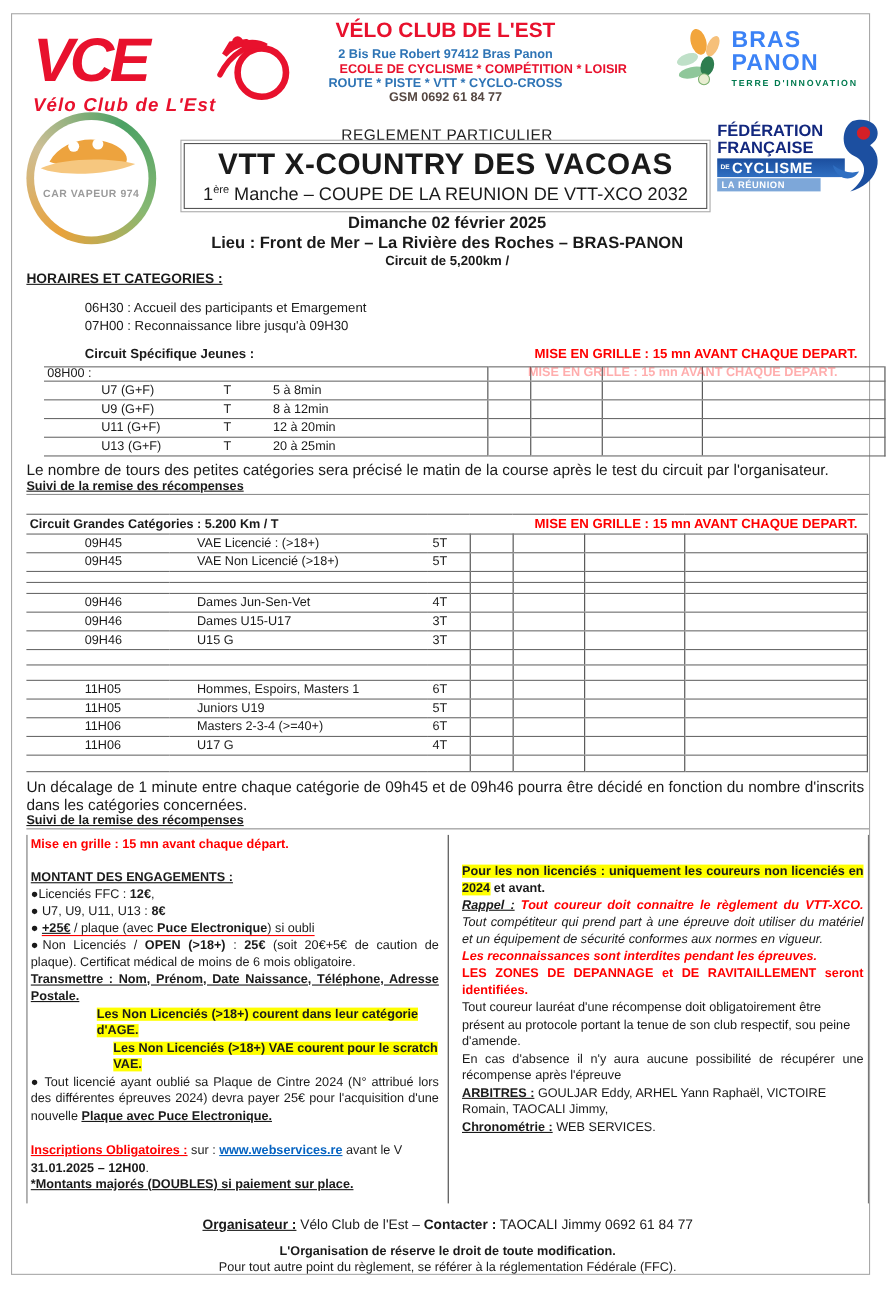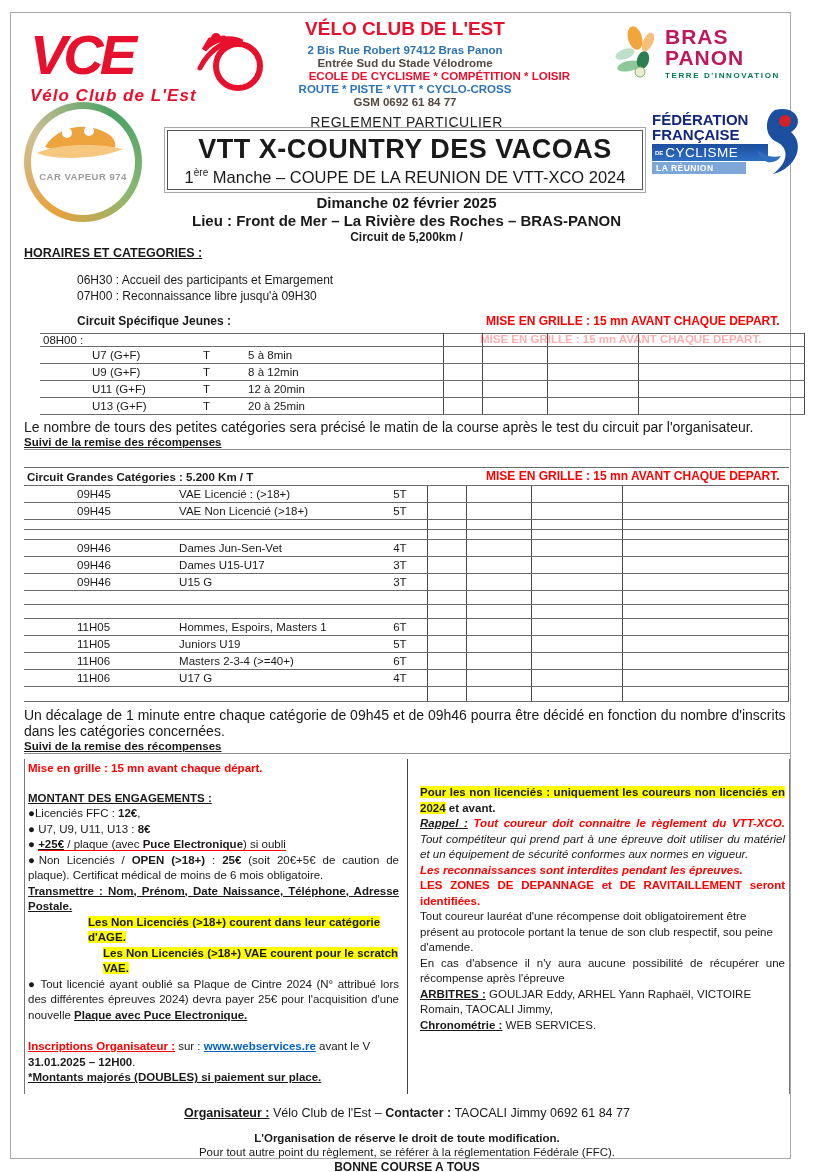--- a/index.html
+++ b/index.html
@@ -14,33 +14,33 @@
   .vce-sub{font-size:17px;font-weight:bold;font-style:italic;color:#e8112d;margin-top:6px;letter-spacing:1px;}
   .hdr-center{position:absolute;left:240px;top:18px;width:330px;text-align:center;}
   .hdr-club{font-size:19px;font-weight:bold;color:#e8112d;}
   .hdr-addr{font-size:11.5px;font-weight:bold;color:#2e74b5;margin-top:4px;}
   .hdr-ent{font-size:11.5px;font-weight:bold;color:#554741;margin-top:1px;}
   .hdr-ecole{font-size:11.5px;font-weight:bold;color:#e8112d;margin-top:1px;text-align:right;}
   .hdr-route{font-size:11.5px;font-weight:bold;color:#2e74b5;margin-top:1px;}
   .hdr-gsm{font-size:11.5px;font-weight:bold;color:#554741;margin-top:1px;}
   .bp{position:absolute;left:615px;top:26px;width:180px;display:flex;align-items:flex-start;}
   .bp-text{margin-left:4px;}
-  .bp-l1,.bp-l2{font-size:21px;line-height:21px;font-weight:bold;color:#be185d;letter-spacing:1px;}
+  .bp-l1,.bp-l2{font-size:21px;line-height:21px;font-weight:bold;color:#3b82f6;letter-spacing:1px;}
   .bp-tag{font-size:8px;font-weight:bold;color:#00794e;letter-spacing:1.6px;margin-top:3px;}
   .cv{position:absolute;left:24px;top:102px;width:118px;height:120px;border-radius:50%;
       background:conic-gradient(from 210deg,#e9a23b,#cdbf96,#4ba164,#86b873,#e9a23b);}
   .cv-in{position:absolute;left:7px;top:7px;width:104px;height:106px;border-radius:50%;background:#fff;overflow:hidden;}
   .cv-label{position:absolute;left:0;right:0;top:62px;text-align:center;font-size:9.5px;font-weight:bold;
       color:#9b9b9b;letter-spacing:.5px;}
   .ffc{position:absolute;left:652px;top:112px;width:150px;}
   .ffc-l1{font-size:15px;line-height:15px;font-weight:bold;color:#12277e;}
   .ffc-bar{margin-top:2px;width:110px;background:linear-gradient(#1b4e9e,#2f6fc2);color:#fff;
       display:flex;align-items:center;padding:1px 3px;}
   .ffc-de{font-size:6px;line-height:6px;font-weight:bold;margin-right:2px;}
-  .ffc-cyc{font-size:13.5px;font-weight:normal;letter-spacing:.5px;text-align:right;}
+  .ffc-cyc{font-size:13.5px;font-weight:bold;letter-spacing:.5px;text-align:right;}
   .ffc-bar2{margin-top:1px;width:86px;background:#7da7d9;color:#fff;font-size:8.5px;font-weight:bold;
       padding:1px 4px;letter-spacing:.5px;}
   .ffc-swoosh{position:absolute;left:95px;top:-8px;}
 
   
   .kicker{position:absolute;left:0;right:0;top:114px;text-align:center;font-size:14px;color:#222;letter-spacing:.5px;}
   .title-box{position:absolute;left:167px;top:130px;width:474px;height:58px;border:1px solid #555;
       outline:1px solid #aaa;outline-offset:2px;text-align:center;background:#fff;}
   .title-main{font-size:27px;font-weight:bold;margin-top:3px;letter-spacing:.5px;}
   .title-sub{font-size:16.5px;margin-top:2px;}
@@ -124,21 +124,20 @@
         <path d="M20 40 C30 20 48 10 62 14 C52 8 34 10 24 22 L30 12 L44 10" fill="none" stroke="#e8112d" stroke-width="5" stroke-linecap="round"></path>
         <circle cx="36" cy="10" r="5" fill="#e8112d"></circle>
       </svg>
     </span>
     <div class="vce-sub">Vélo Club de L'Est</div>
   </div>
 
   <div class="hdr-center">
     <div class="hdr-club">VÉLO CLUB DE L'EST</div>
     <div class="hdr-addr">2 Bis Rue Robert 97412 Bras Panon</div>
-    <div class="hdr-ent">Entrée Sud du Stade Vélodrome</div>
     <div class="hdr-ecole">ECOLE  DE  CYCLISME * COMPÉTITION * LOISIR</div>
     <div class="hdr-route">ROUTE * PISTE * VTT * CYCLO-CROSS</div>
     <div class="hdr-gsm">GSM 0692 61 84 77</div>
   </div>
 
   <div class="bp">
     <span>
       <svg width="46" height="58" viewBox="0 0 46 58">
         <ellipse cx="20" cy="12" rx="7" ry="12" fill="#f2a53c" transform="rotate(-15 20 12)"></ellipse>
         <ellipse cx="33" cy="16" rx="5" ry="10" fill="#f6c07a" transform="rotate(25 33 16)"></ellipse>
@@ -182,21 +181,21 @@
         <path d="M28 6 C50 0 58 20 44 28 C58 40 50 64 26 70 C42 58 42 44 30 38 C16 32 18 12 28 6Z" fill="#1c4fa0"></path>
         <circle cx="38" cy="17" r="6" fill="#d42027"></circle>
         <path d="M10 46 C18 52 26 54 34 52 C28 62 14 60 10 46Z" fill="#2f6fc2"></path>
       </svg>
     </span>
   </div>
 
   <div class="kicker">REGLEMENT PARTICULIER</div>
   <div class="title-box">
     <div class="title-main">VTT X-COUNTRY DES VACOAS</div>
-    <div class="title-sub"><span>1</span><sup>ère</sup><span> Manche – COUPE DE LA REUNION DE VTT-XCO 2024</span></div>
+    <div class="title-sub"><span>1</span><sup>ère</sup><span> Manche – COUPE DE LA REUNION DE VTT-XCO 2032</span></div>
   </div>
   <div class="date-line">Dimanche 02 février 2025</div>
   <div class="lieu-line">Lieu : Front de Mer – La Rivière des Roches – BRAS-PANON</div>
   <div class="circuit-line">Circuit de 5,200km /</div>
 
   <div class="content">
 
     <div class="h-heading">HORAIRES ET CATEGORIES  :</div>
     <div class="sched-lines">
       <div>06H30 : Accueil des participants et Emargement</div>
@@ -425,34 +424,33 @@
         <p class="grille-red">Mise en grille  : 15 mn avant chaque départ.</p>
         <p class="bold und mt14">MONTANT DES ENGAGEMENTS :</p>
         <p><span>●Licenciés FFC : </span><b>12€</b><span>,</span></p>
         <p><span>● U7, U9, U11, U13 : </span><b>8€</b></p>
         <p><span>● </span><span class="red-underline"><b class="und">+25€</b><span> / plaque (avec </span><b>Puce Electronique</b><span>) si oubli</span></span></p>
         <p class="just"><span>●Non Licenciés / </span><b>OPEN (&gt;18+)</b><span> : </span><b>25€</b><span> (soit 20€+5€ de caution de plaque). Certificat médical de moins de 6 mois obligatoire.</span></p>
         <p class="bold und just">Transmettre : Nom, Prénom, Date Naissance, Téléphone, Adresse Postale.</p>
         <p class="bold indent"><span class="hl">Les Non Licenciés (&gt;18+) courent dans leur catégorie d'AGE.</span></p>
         <p class="bold hl-line2"><span class="hl">Les Non Licenciés (&gt;18+) VAE courent pour le scratch VAE.</span></p>
         <p class="just"><span>● Tout licencié ayant oublié sa Plaque de Cintre 2024 (N° attribué lors des différentes épreuves 2024) devra payer 25€ pour l'acquisition d'une nouvelle </span><b class="und">Plaque avec Puce Electronique.</b></p>
-        <p class="mt16"><b class="und red">Inscriptions  Organisateur  :</b><span>  sur :  </span><a class="link">www.webservices.re</a><span>  avant  le  V </span><br><b>31.01.2025 – 12H00</b><span>.</span></p>
+        <p class="mt16"><b class="und red">Inscriptions  Obligatoires  :</b><span>  sur :  </span><a class="link">www.webservices.re</a><span>  avant  le  V </span><br><b>31.01.2025 – 12H00</b><span>.</span></p>
         <p class="bold und">*Montants majorés (DOUBLES) si paiement sur place.</p>
       </div>
       <div class="col-right">
         <p class="bold just mt24"><span class="hl">Pour les non licenciés : uniquement les coureurs non licenciés en 2024</span><span> et avant.</span></p>
         <p class="ital just"><b class="und">Rappel  :</b><b class="red"> Tout coureur doit connaitre le règlement du VTT-XCO.</b><span> Tout compétiteur qui prend part à une épreuve doit utiliser du matériel et un équipement de sécurité conformes aux normes en vigueur.</span></p>
         <p class="ital bold red">Les reconnaissances sont interdites pendant les épreuves.</p>
         <p class="bold red just">LES ZONES DE DEPANNAGE et DE RAVITAILLEMENT seront identifiées.</p>
         <p>Tout coureur lauréat d'une récompense doit obligatoirement être présent au protocole portant la tenue de son club respectif, sou peine d'amende.</p>
         <p class="just">En cas d'absence il n'y aura aucune possibilité de récupérer une récompense après l'épreuve</p>
         <p><b class="und">ARBITRES  :</b><span> GOULJAR Eddy, ARHEL Yann Raphaël, VICTOIRE Romain, TAOCALI Jimmy,</span></p>
         <p><b class="und">Chronométrie  :</b><span> WEB SERVICES.</span></p>
       </div>
     </div>
 
     <div class="f-org"><b class="und">Organisateur  :</b><span> Vélo Club de l'Est – </span><b>Contacter  :</b><span> TAOCALI Jimmy 0692 61 84 77</span></div>
     <div class="f-l1">L'Organisation de réserve le droit de toute modification.</div>
     <div class="f-l2">Pour tout autre point du règlement, se référer à la réglementation Fédérale (FFC).</div>
-    <div class="f-l3">BONNE COURSE A TOUS</div>
 
   </div>
 </div>
 
 </body></html>

